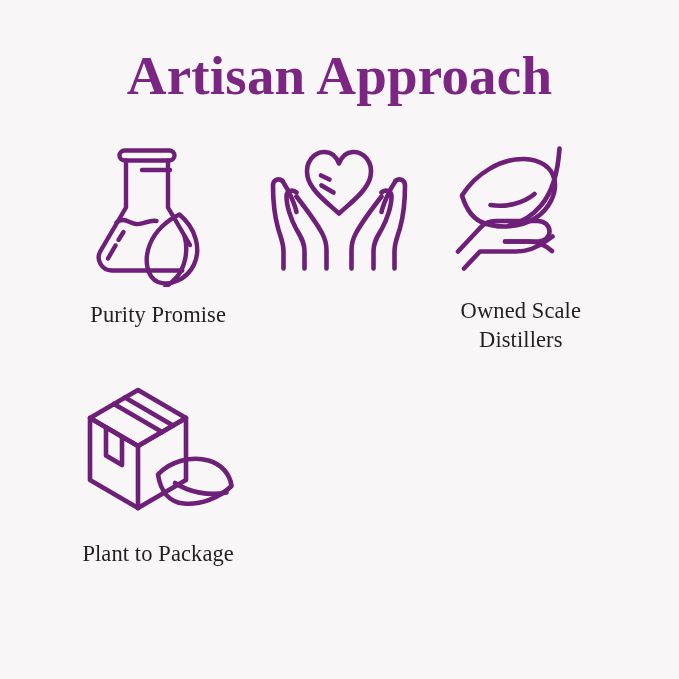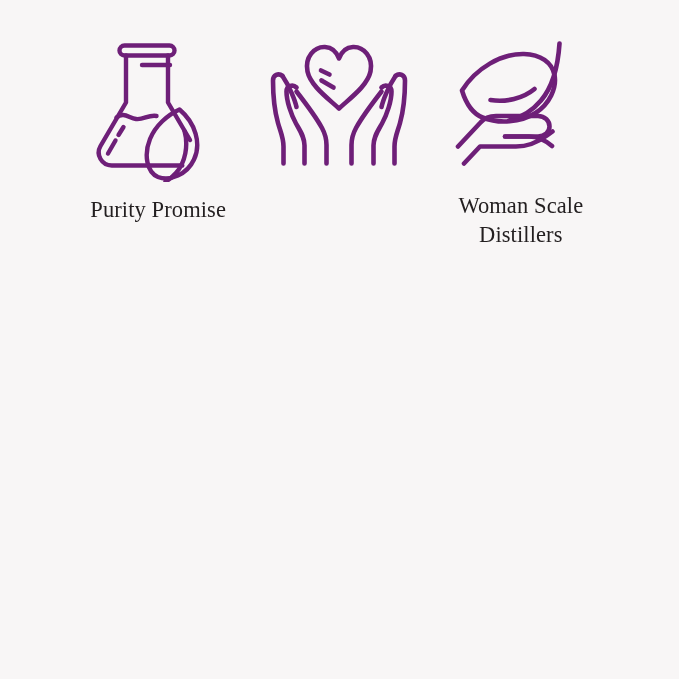--- a/index.html
+++ b/index.html
@@ -73,20 +73,21 @@
   }
   .cell-2 .icon-wrap { height: 142px; }
   .cell-3 .icon-wrap, .cell-4 .icon-wrap { height: 140px; }
   .cell-3 .cell-label, .cell-4 .cell-label { margin-top: 18px; }
 </style>
 </head>
 <body>
 
 <div class="page">
 
+  <h1 class="page-title">Artisan Approach</h1>
 
   <div class="grid">
 
     <div class="cell cell-1">
       <div class="icon-wrap">
         <svg width="136" height="148" viewBox="0 0 136 148" fill="none" stroke="#6e1f78" stroke-width="4.4" stroke-linecap="round" stroke-linejoin="round">
 
           <path d="M34.5 11.5 h45 a5 5 0 0 1 5 5 v0 a5 5 0 0 1 -5 5 h-45 a5 5 0 0 1 -5 -5 v0 a5 5 0 0 1 5 -5 z"></path>
 
           <path d="M52 31 h28"></path>
@@ -143,18 +144,41 @@
 
           <path d="M44.5 66 c15.5 2.5 32.5 -1.5 44 -11"></path>
 
           <path d="M12 112.5 l22.5 -24 c4 -4.5 9 -6.5 15.5 -6.5 h42 c7 0 11.5 5 11.5 10.5 c0 5.5 -4.5 10 -11.5 10 h-33"></path>
 
           <path d="M59 102.5 h24 c7.5 0 16 3.5 23 9.5"></path>
 
           <path d="M18 129.5 l16 -17 h36 c11 0 21.5 -4 31 -11 l5.5 -4"></path>
         </svg>
       </div>
-      <div class="cell-label">Woman Scale Distillers</div>
+      <div class="cell-label">Owned Scale Distillers</div>
     </div>
 
+    <div class="cell cell-4">
+      <div class="icon-wrap">
+        <svg width="160" height="140" viewBox="0 0 160 140" fill="none" stroke="#6e1f78" stroke-width="4.6" stroke-linecap="round" stroke-linejoin="round">
+
+          <path d="M12 36 v62 l48 28 v-62 z"></path>
+
+          <path d="M60 64 l48 -28 v62 l-48 28"></path>
+
+          <path d="M12 36 l48 -28 l48 28 l-48 28 z"></path>
+
+          <path d="M36 22 l48 28"></path>
+
+          <path d="M47 15.5 l48 28"></path>
+
+          <path d="M28 45.5 v28 l16 9.5 v-28"></path>
+
+          <path d="M80 92.5 c12 -13 33 -19 50.5 -14 c13 3.7 21.5 13.5 23 25.5 c-12.5 12 -31 19 -47.5 17.5 c-14.5 -1.3 -23.5 -12 -26 -29 z"></path>
+
+          <path d="M97 101 c14.5 9.5 34 13 51.5 9.5"></path>
+        </svg>
+      </div>
+      <div class="cell-label">Plant to Package</div>
+    </div>
 
   </div>
 </div>
 
 </body></html>

